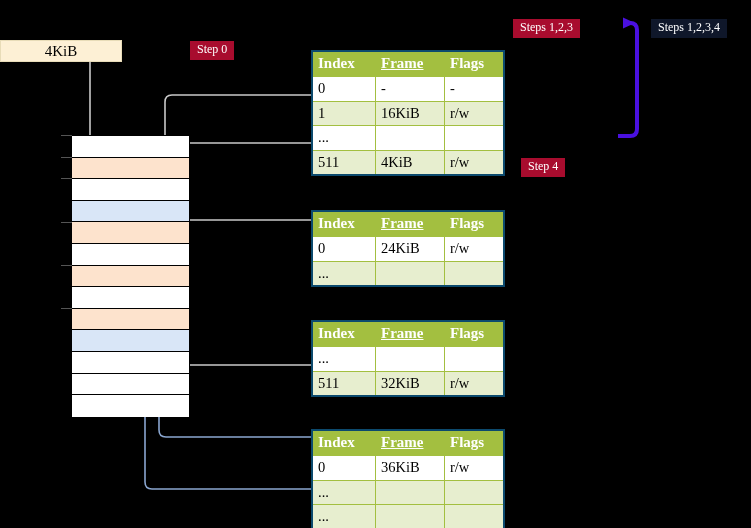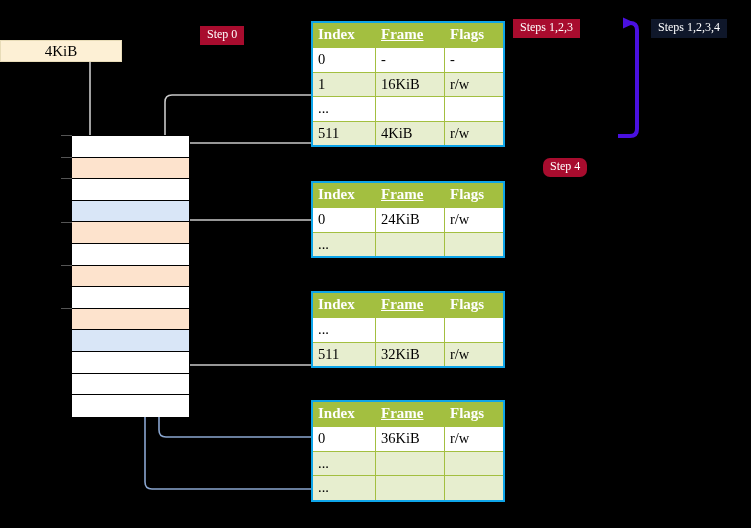--- a/index.html
+++ b/index.html
@@ -9,23 +9,24 @@
     color:#000;
   }
   .stage{position:absolute;left:0;top:0;width:751px;height:528px;}
 
   
   .ptable{
     position:absolute;
     border-collapse:collapse;
     border-spacing:0;
     background:#0ea5e9;
-    border:2px solid #0ea5e9;
+    border:2px solid #0c4a6e;
     font-size:14.5px;
     line-height:1;
+    margin-top:29px;
   }
   .ptable td,.ptable th{
     border:1px solid #a3bf40;
     padding:4px 5px 5px 5px;
     text-align:left;
     font-weight:normal;
     height:14px;
     vertical-align:middle;
     white-space:nowrap;
   }
@@ -133,30 +134,30 @@
     <div class="memrow last" style="top:259.2px;height:21.6px;width:117px;background:#ffffff;"></div>
   </div>
 
   <div class="tick" style="left:61px;top:135px;width:11px;"></div>
   <div class="tick" style="left:61px;top:157px;width:11px;"></div>
   <div class="tick" style="left:61px;top:178px;width:11px;"></div>
   <div class="tick" style="left:61px;top:222px;width:11px;"></div>
   <div class="tick" style="left:61px;top:265px;width:11px;"></div>
   <div class="tick" style="left:61px;top:308px;width:11px;"></div>
 
-  <div class="badge red" style="left:190px;top:26px;margin-left:10px;">
+  <div class="badge red" style="left:190px;top:41px;">
     <span>Step 0</span>
   </div>
   <div class="badge red" style="left:513px;top:19px;">
     <span>Steps 1,2,3</span>
   </div>
   <div class="badge violet" style="left:651px;top:19px;">
     <span>Steps 1,2,3,4</span>
   </div>
-  <div class="badge red" style="left:543px;top:158px;border-radius:7px;">
+  <div class="badge red" style="left:521px;top:158px;">
     <span>Step 4</span>
   </div>
 
   <table class="ptable" style="left:311px;top:21px;">
     <tbody>
         <tr>
       <th class="c-index">Index</th>
       <th class="c-frame">Frame</th>
       <th class="c-flags">Flags</th>
     </tr>

